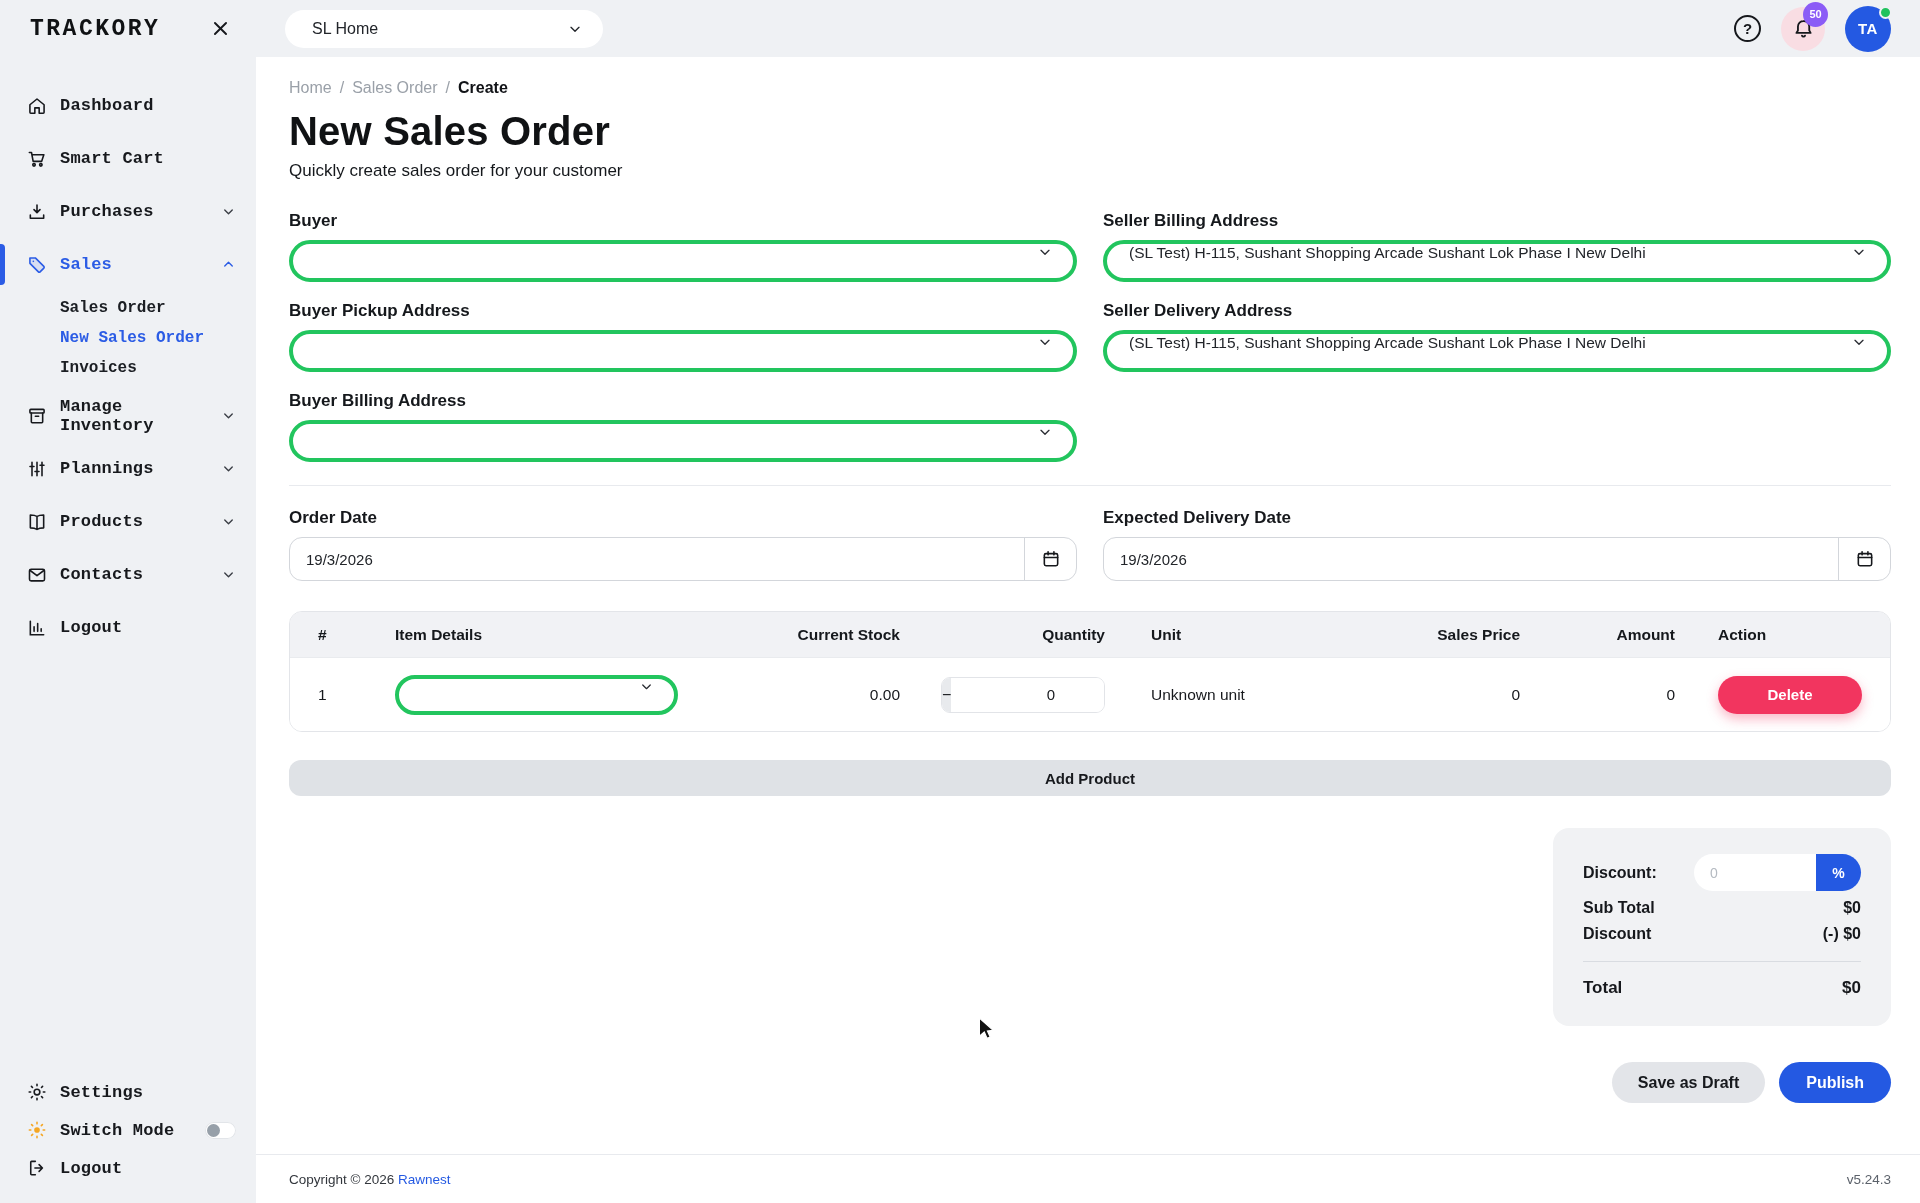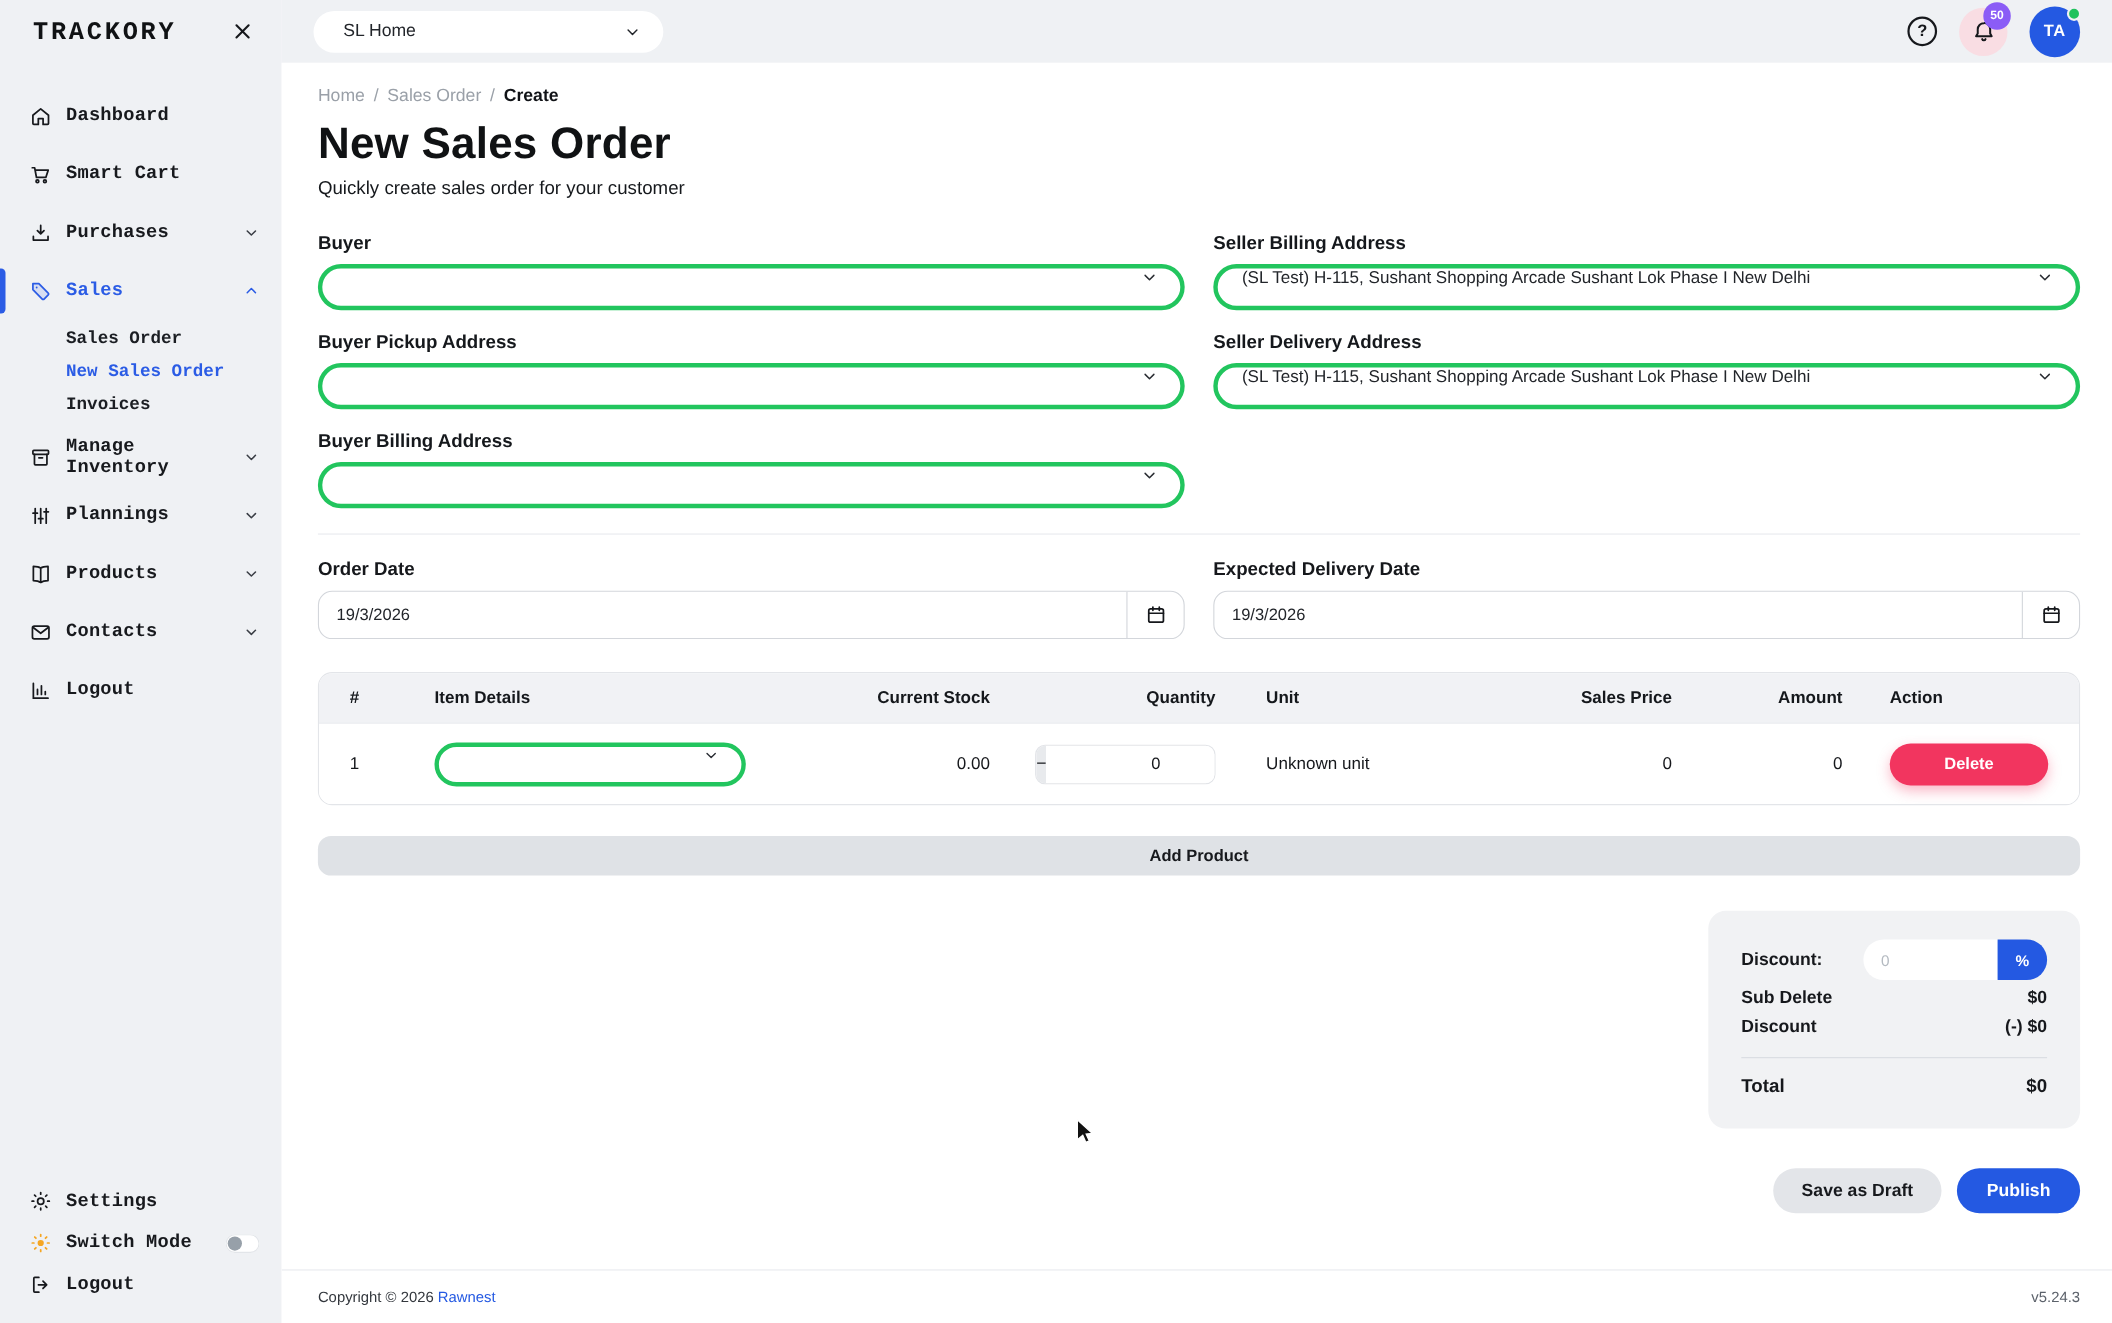--- a/index.html
+++ b/index.html
@@ -556,21 +556,21 @@
 
         <div class="summary-card">
           <div class="disc-row">
             <span class="disc-label">Discount:</span>
             <div class="disc-group">
               <input type="text" placeholder="0" style="">
               <button class="pct-btn">%</button>
             </div>
           </div>
           <div class="sum-line">
-            <span>Sub Delete</span>
+            <span>Sub Total</span>
             <span class="sv">$0</span>
           </div>
           <div class="sum-line">
             <span>Discount</span>
             <span class="sv">(-) $0</span>
           </div>
           <div class="sum-hr"></div>
           <div class="total-line">
             <span>Total</span>
             <span class="sv">$0</span>

